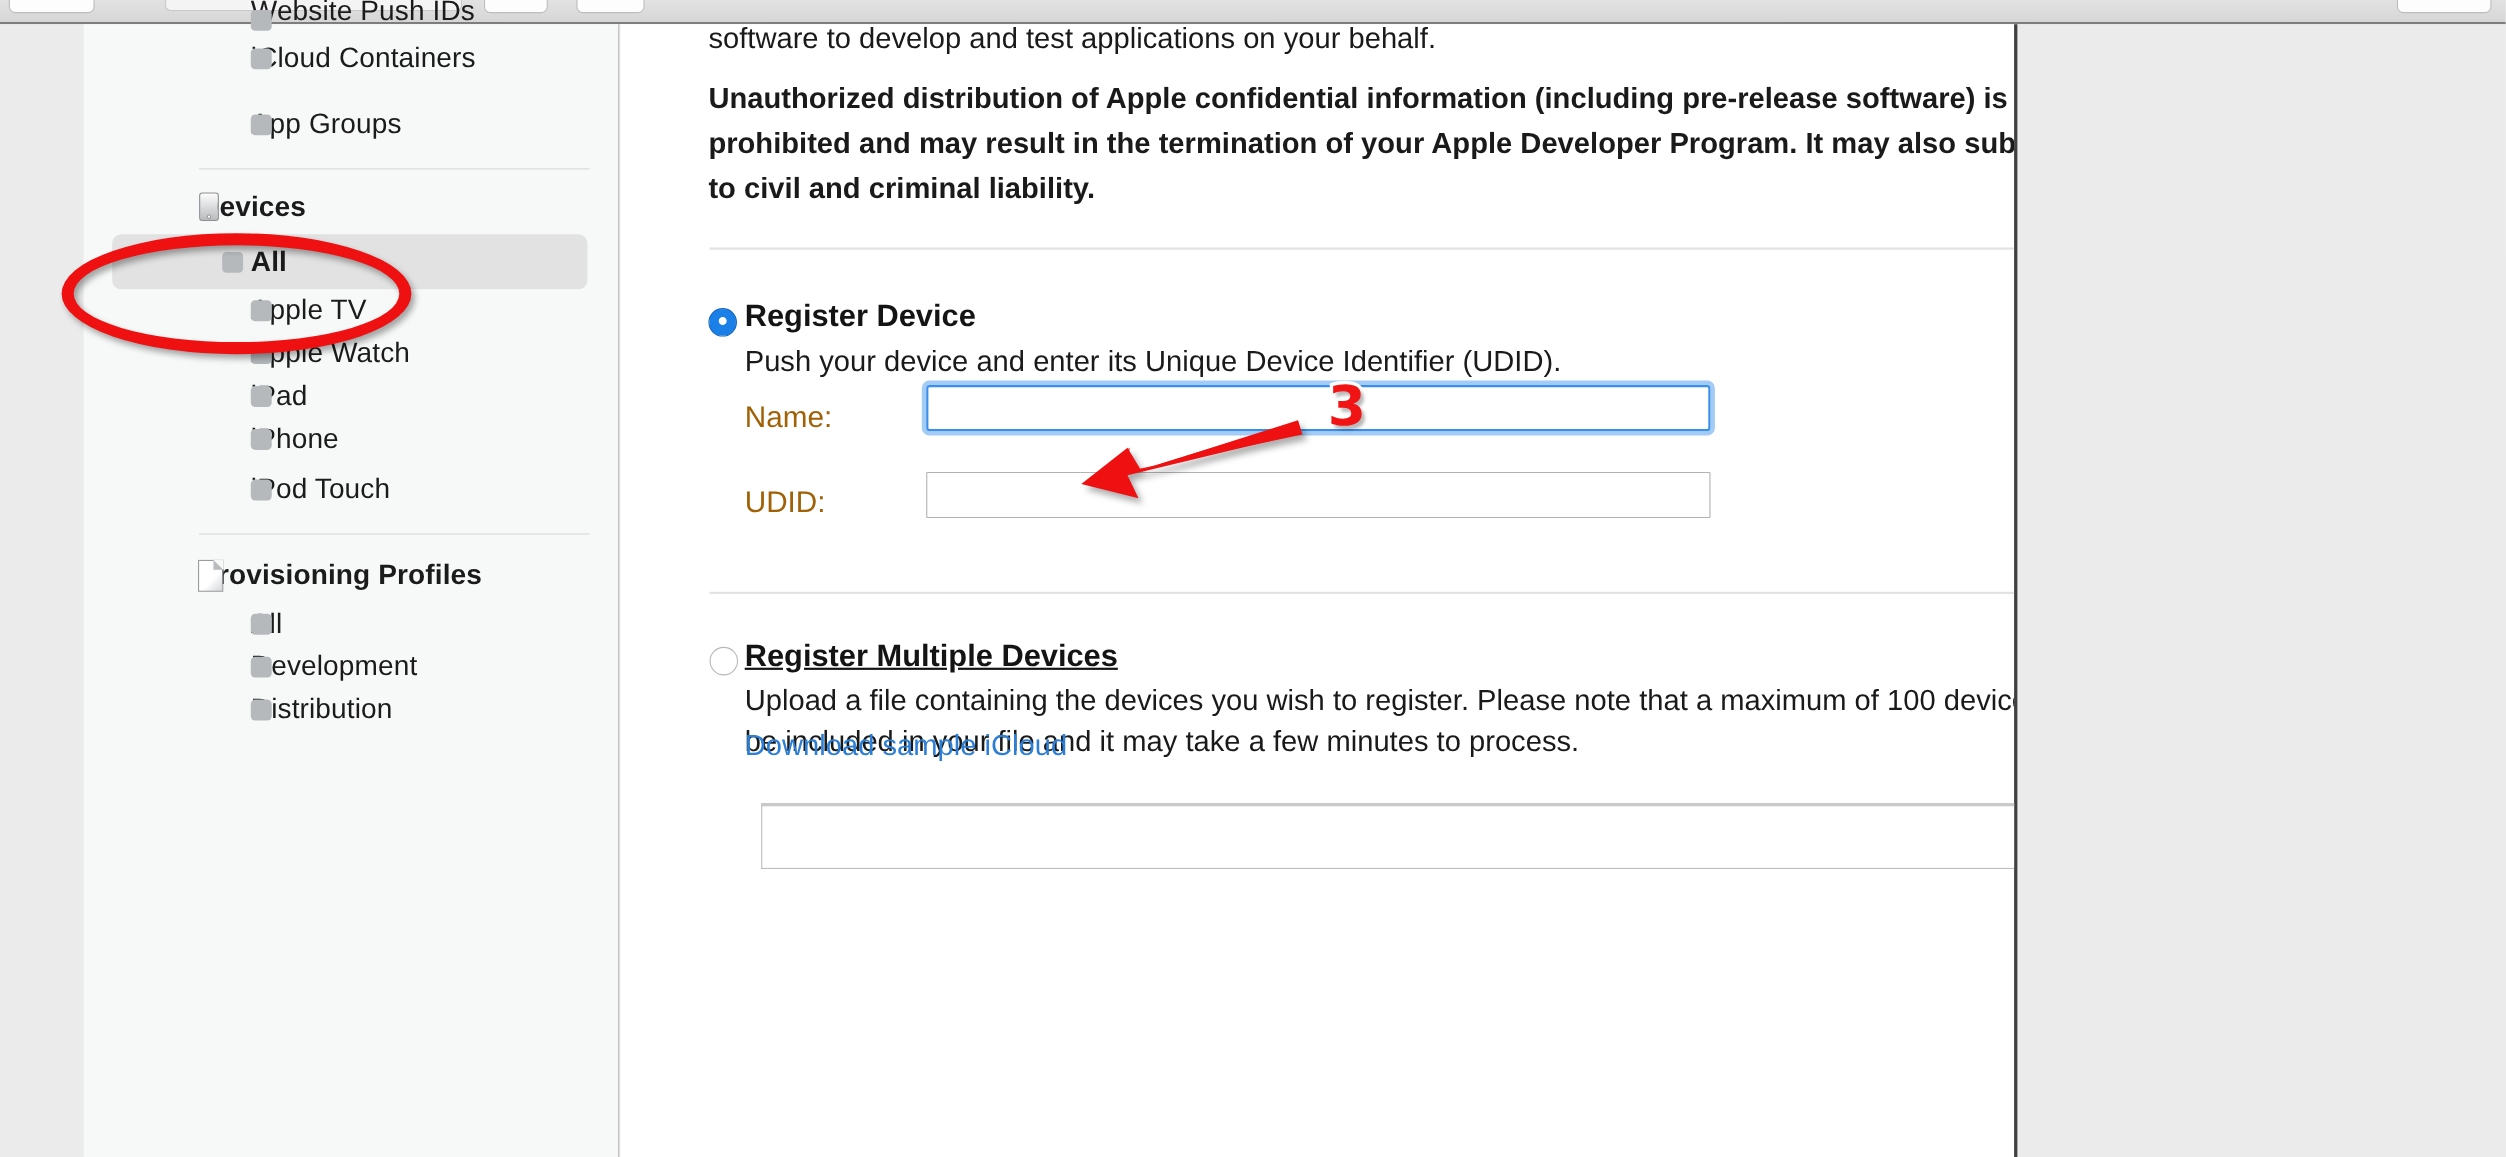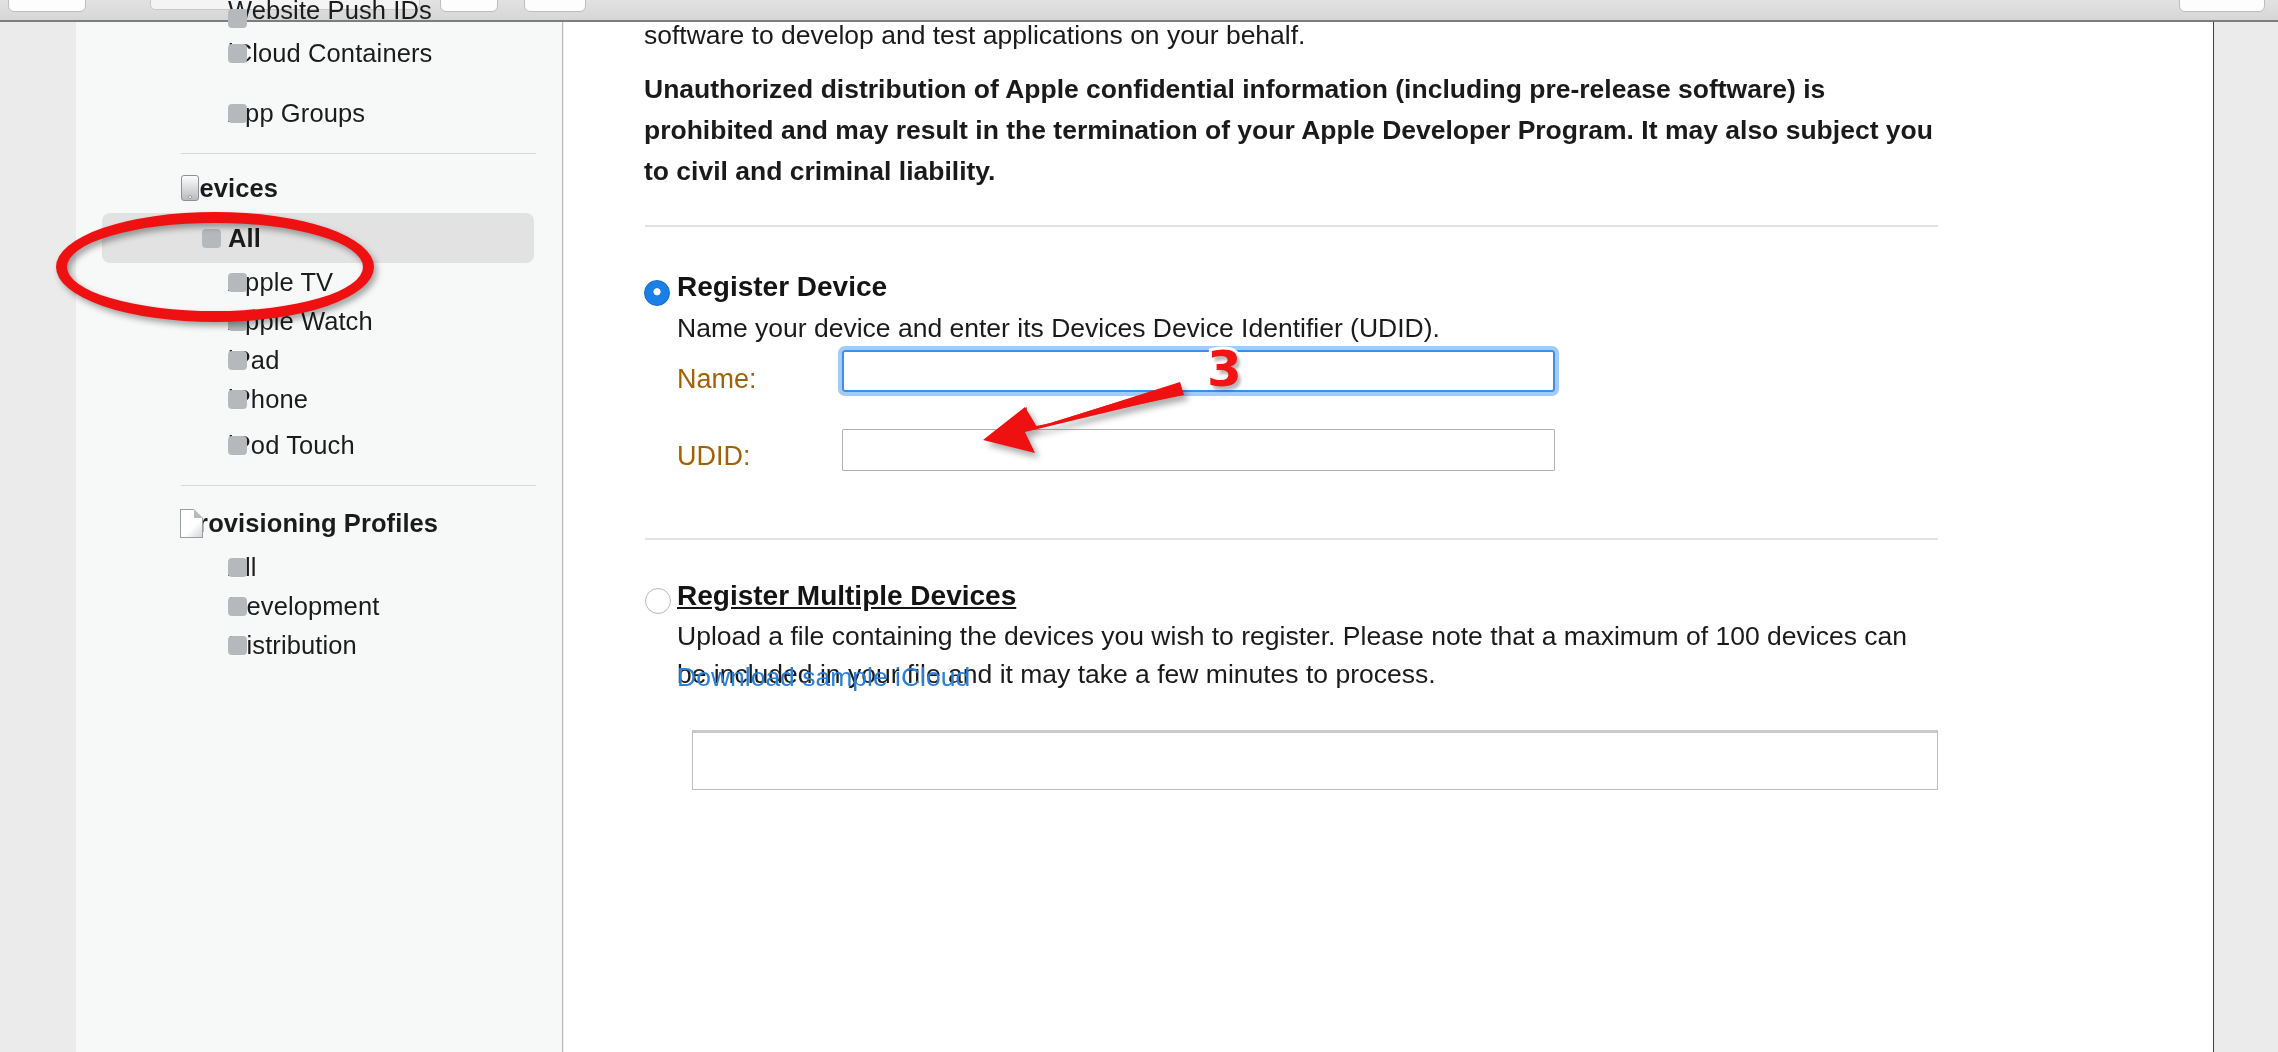--- a/index.html
+++ b/index.html
@@ -139,24 +139,24 @@
   .side-sep {
     height: 1px;
     background: #d6d8d9;
     margin: 9px 26px 9px 105px;
   }
 
   
   .content {
     position: absolute;
     left: 564px; top: 0;
-    width: 1650px;
+    width: 1270px;
     height: 1030px;
     background: #ffffff;
-    border-right: 1px solid #404040;
+    border-right: 3px solid #404040;
     box-sizing: border-box;
     overflow: hidden;
   }
   .c-inner { position: absolute; left: 0; top: 0; width: 1474px; }
 
   .para {
     position: absolute;
     left: 80px;
     width: 1290px;
     font-size: 26.5px;
@@ -381,21 +381,21 @@
       <div class="c-inner">
 
         <p class="para" style="top:-7px;margin:0;">software to develop and test applications on your behalf.</p>
 
         <p class="para" style="top:47px;margin:0;font-weight:bold;">Unauthorized distribution of Apple confidential information (including pre-release software) is prohibited and may result in the termination of your Apple Developer Program. It may also subject you to civil and criminal liability.</p>
 
         <div class="divider" style="top:203px;"></div>
 
         <span class="radio on" style="left:80px;top:258px;"></span>
         <div class="opt-title" style="top:249px;text-align:right;">Register Device</div>
-        <div class="opt-desc" style="top:287px;">Name your device and enter its Devices Device Identifier (UDID).</div>
+        <div class="opt-desc" style="top:287px;">Push your device and enter its Unique Device Identifier (UDID).</div>
 
         <div class="f-label" style="top:342px;">Name:</div>
         <input class="f-input focused" type="text" style="top: 328px;" placeholder="">
 
         <div class="f-label" style="top:419px;">UDID:</div>
         <input class="f-input plain" type="text" style="top: 407px;" placeholder="">
 
         <div class="divider" style="top:516px;"></div>
 
         <span class="radio off" style="left:81px;top:566px;"></span>

